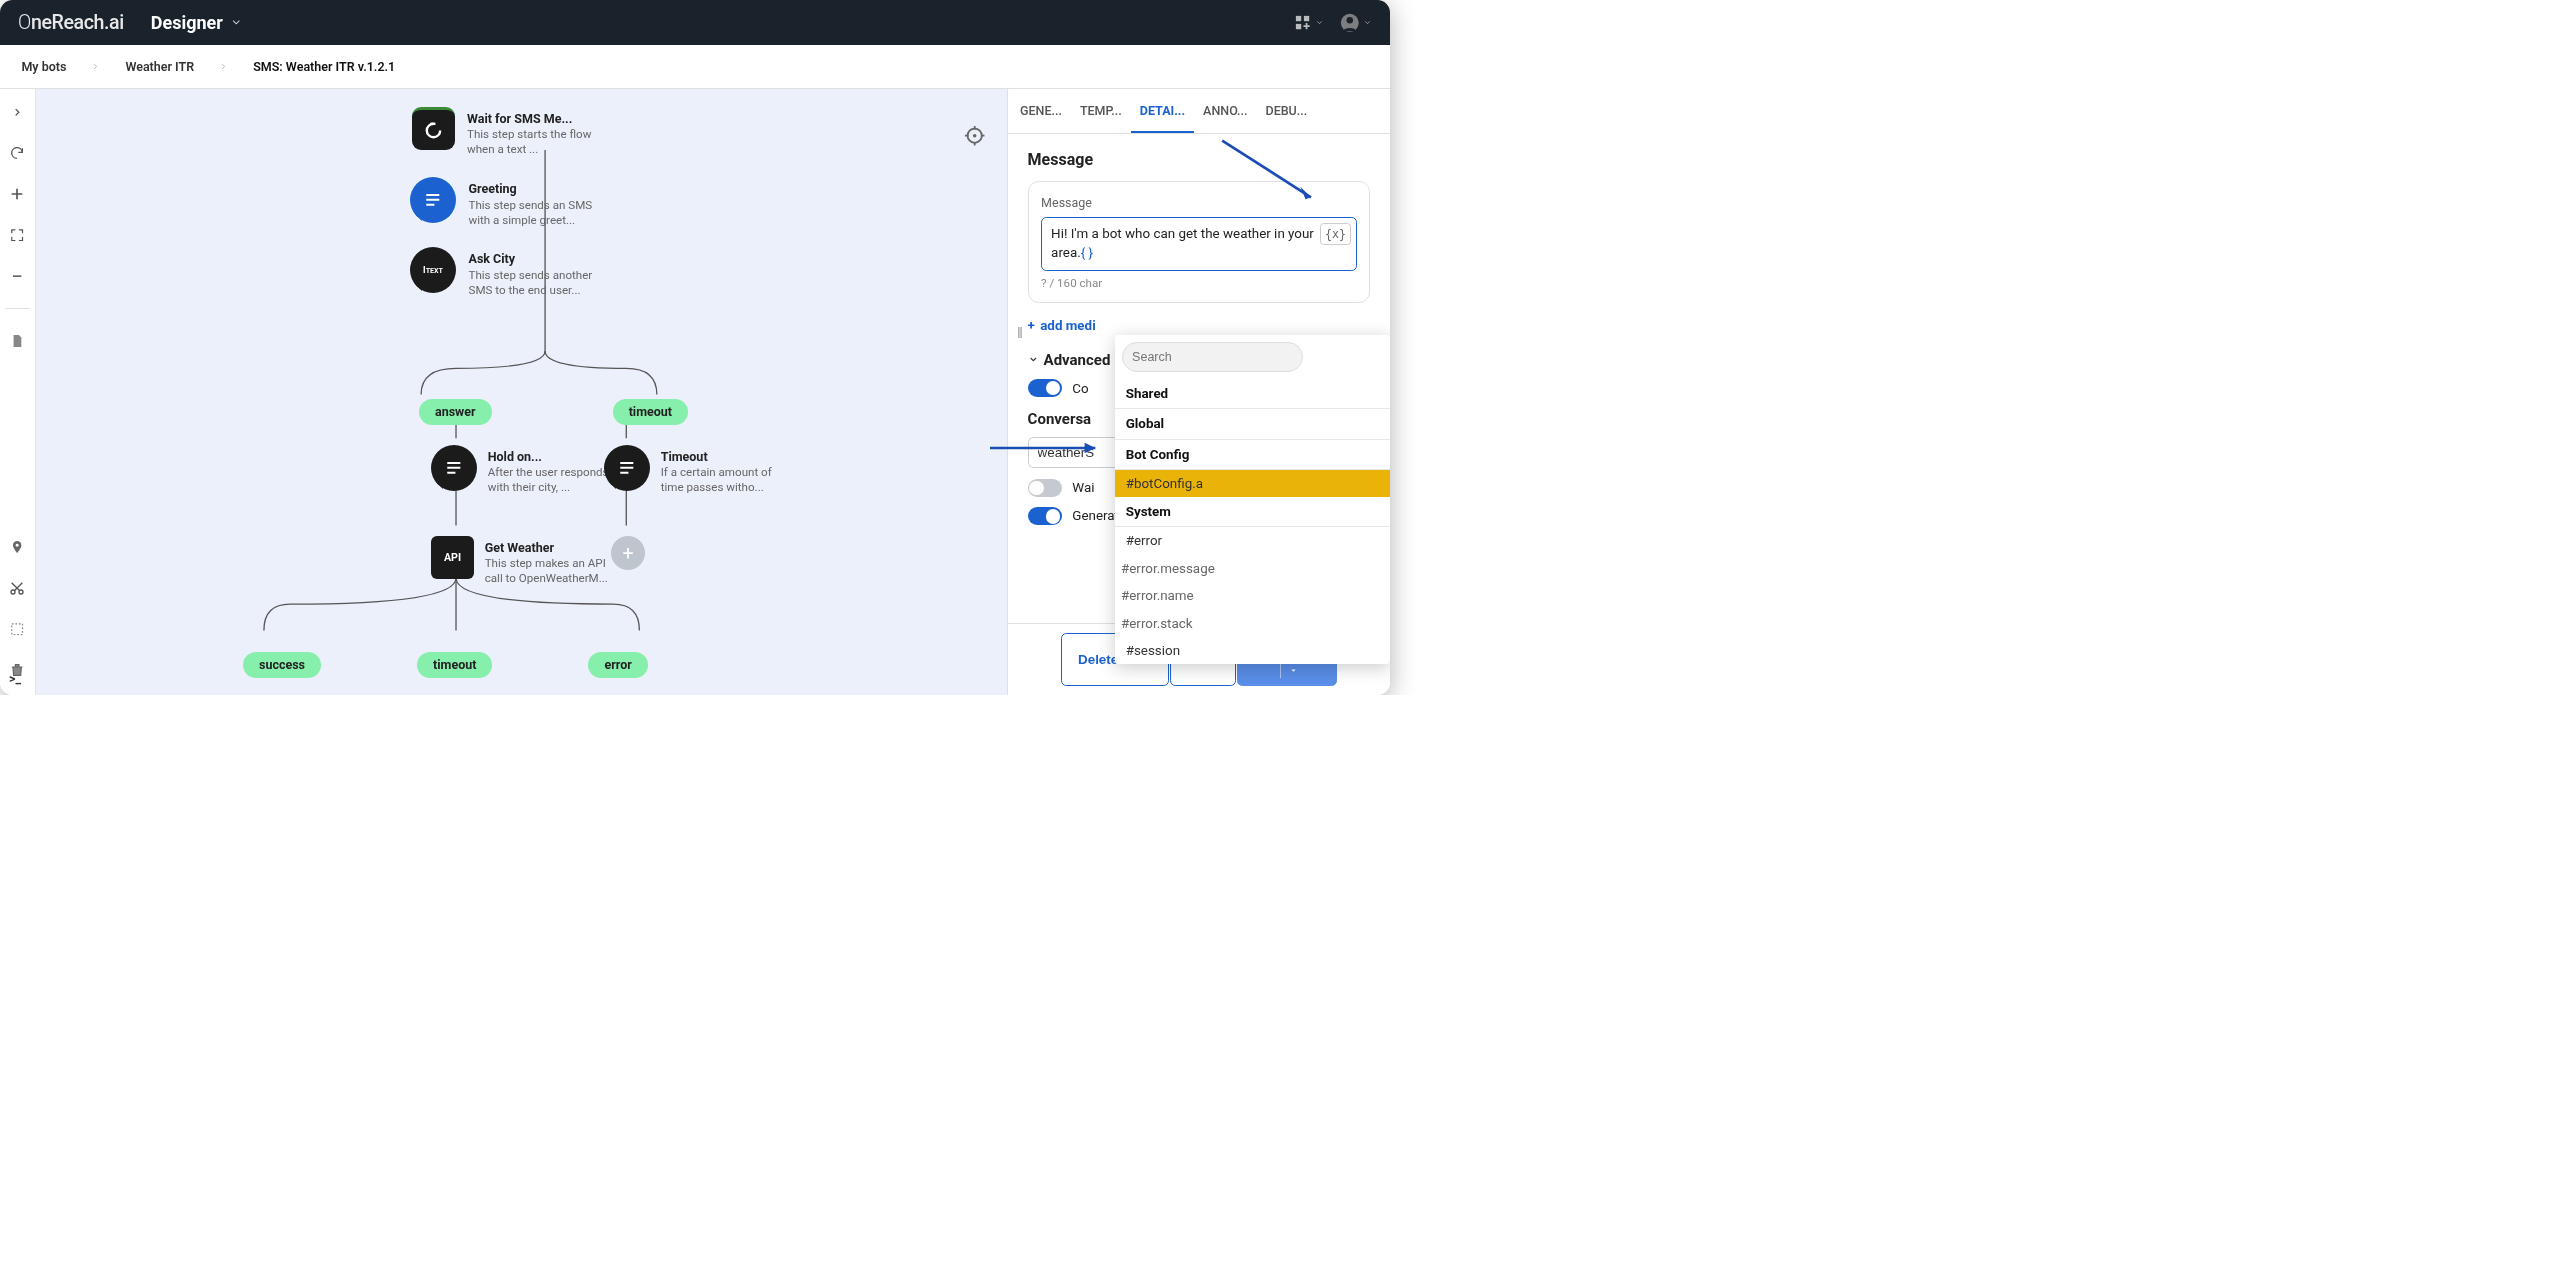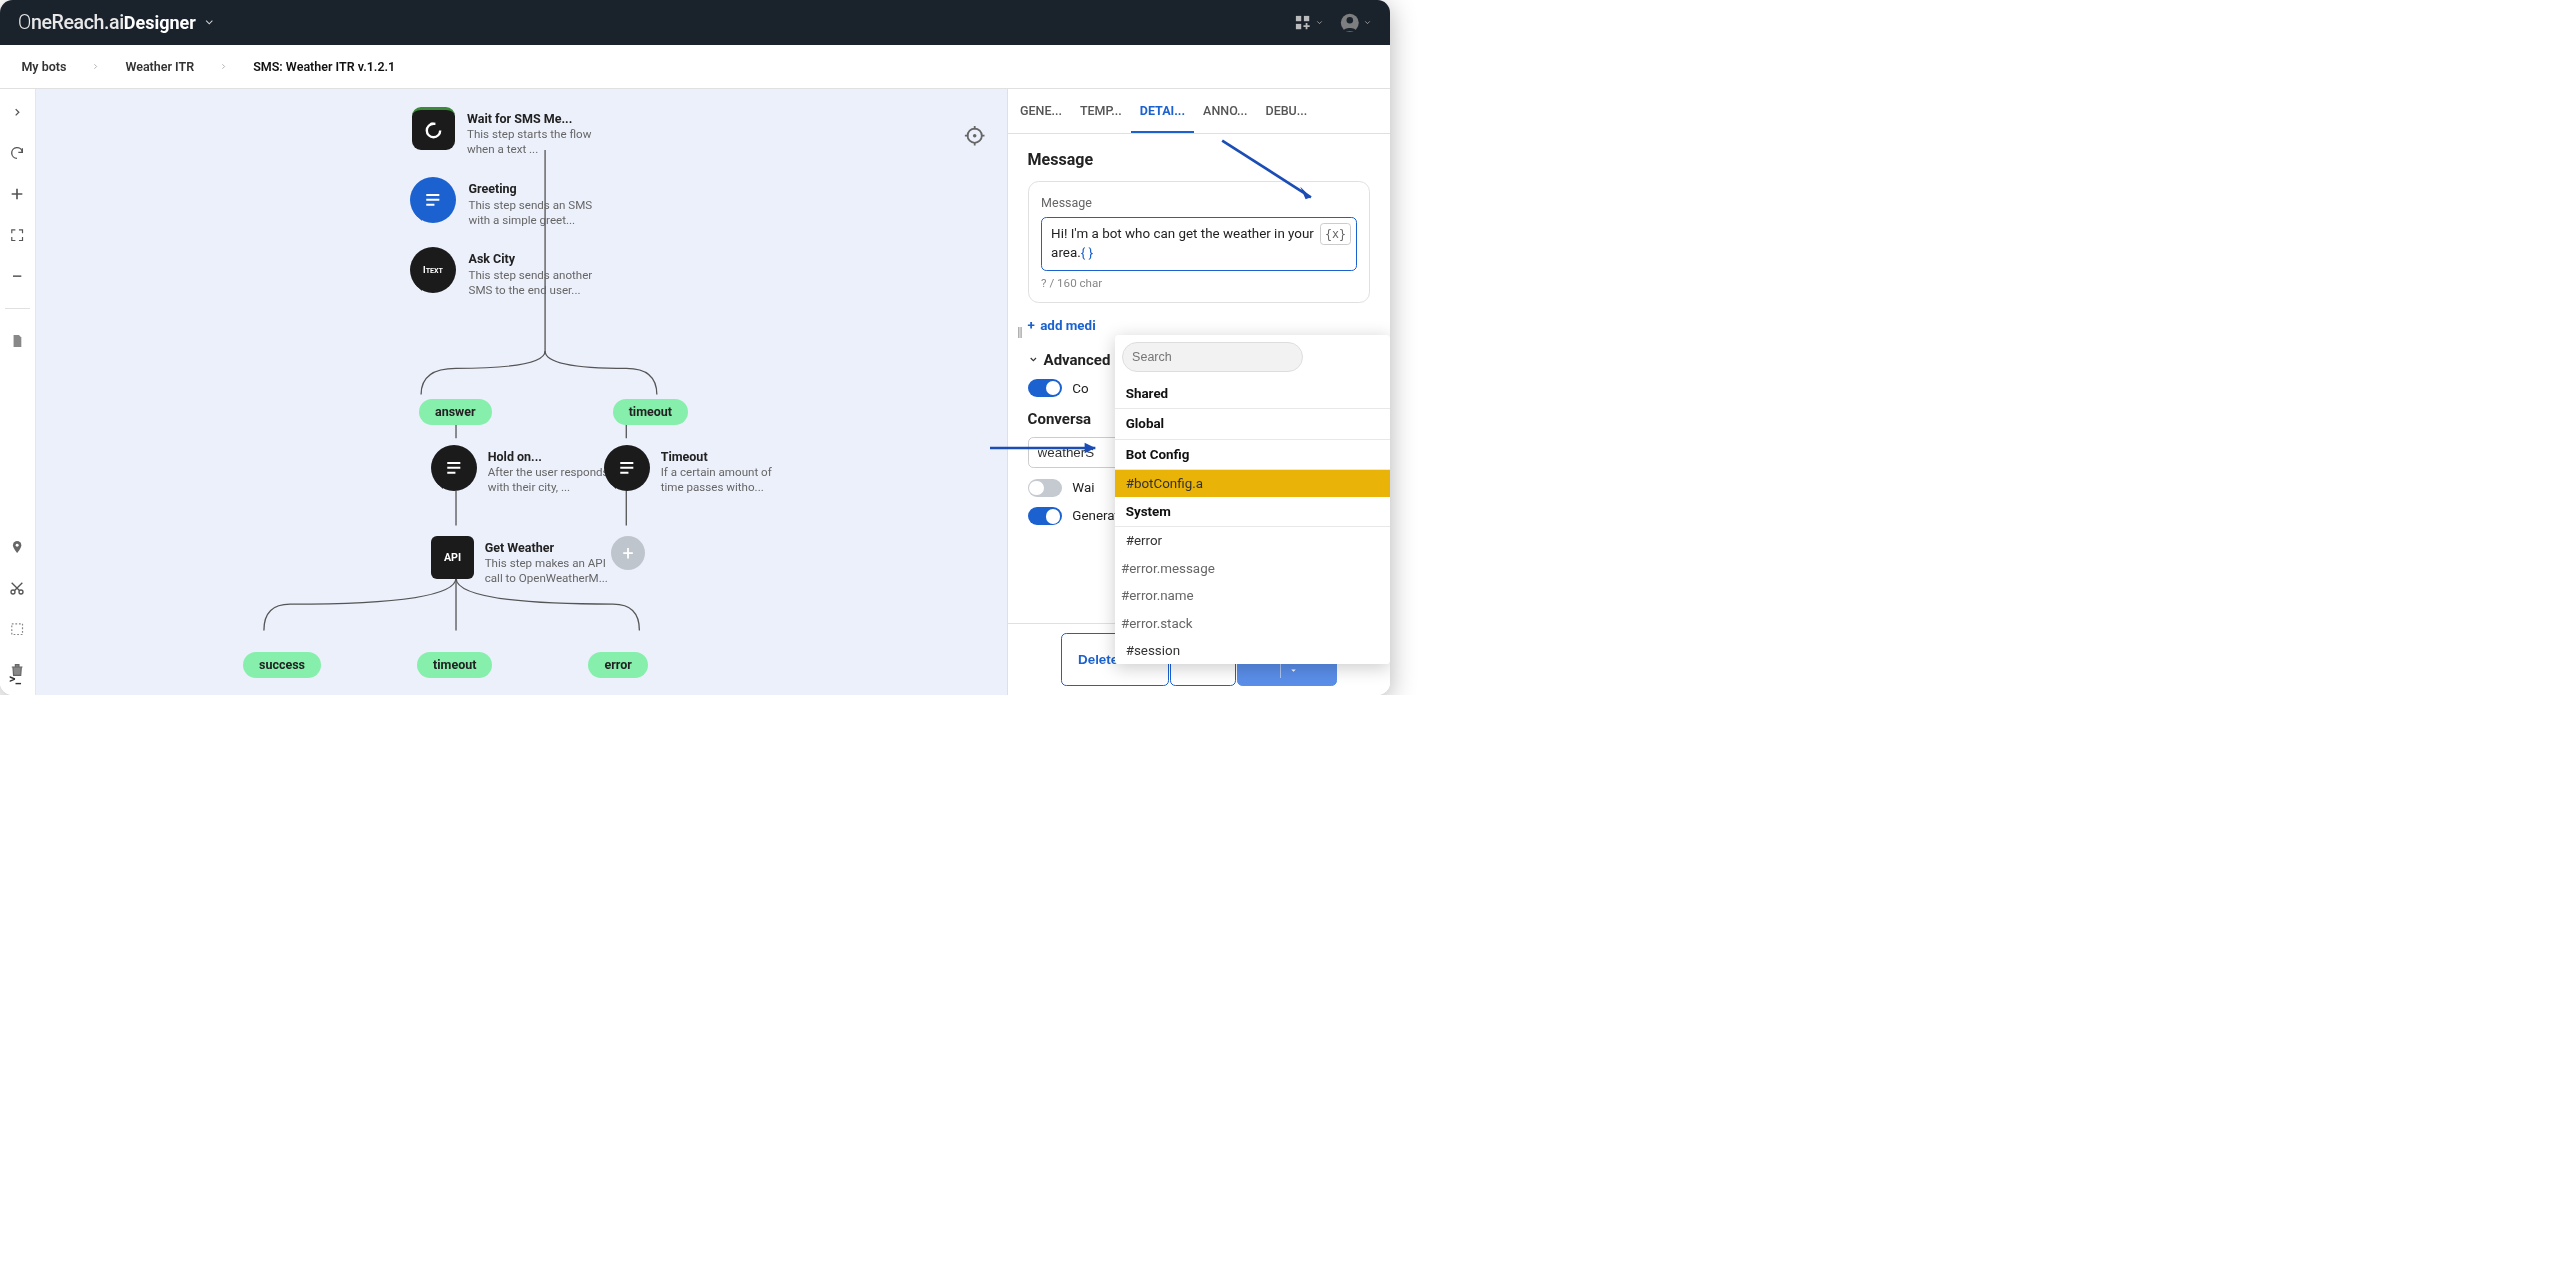--- a/index.html
+++ b/index.html
@@ -26,20 +26,21 @@
   height: 45px;
   display: flex;
   align-items: center;
   padding: 0 18px;
 }
 .logo {
   font-size: 19.6px;
   font-weight: 500;
   color: #e8e8e8;
   letter-spacing: -0.4px;
+  margin-right: 27px;
 }
 .logo .o { font-weight: 300; }
 .app-name {
   font-size: 18px;
   font-weight: 700;
   color: #fff;
   display: flex;
   align-items: center;
   gap: 7.1px;
 }

